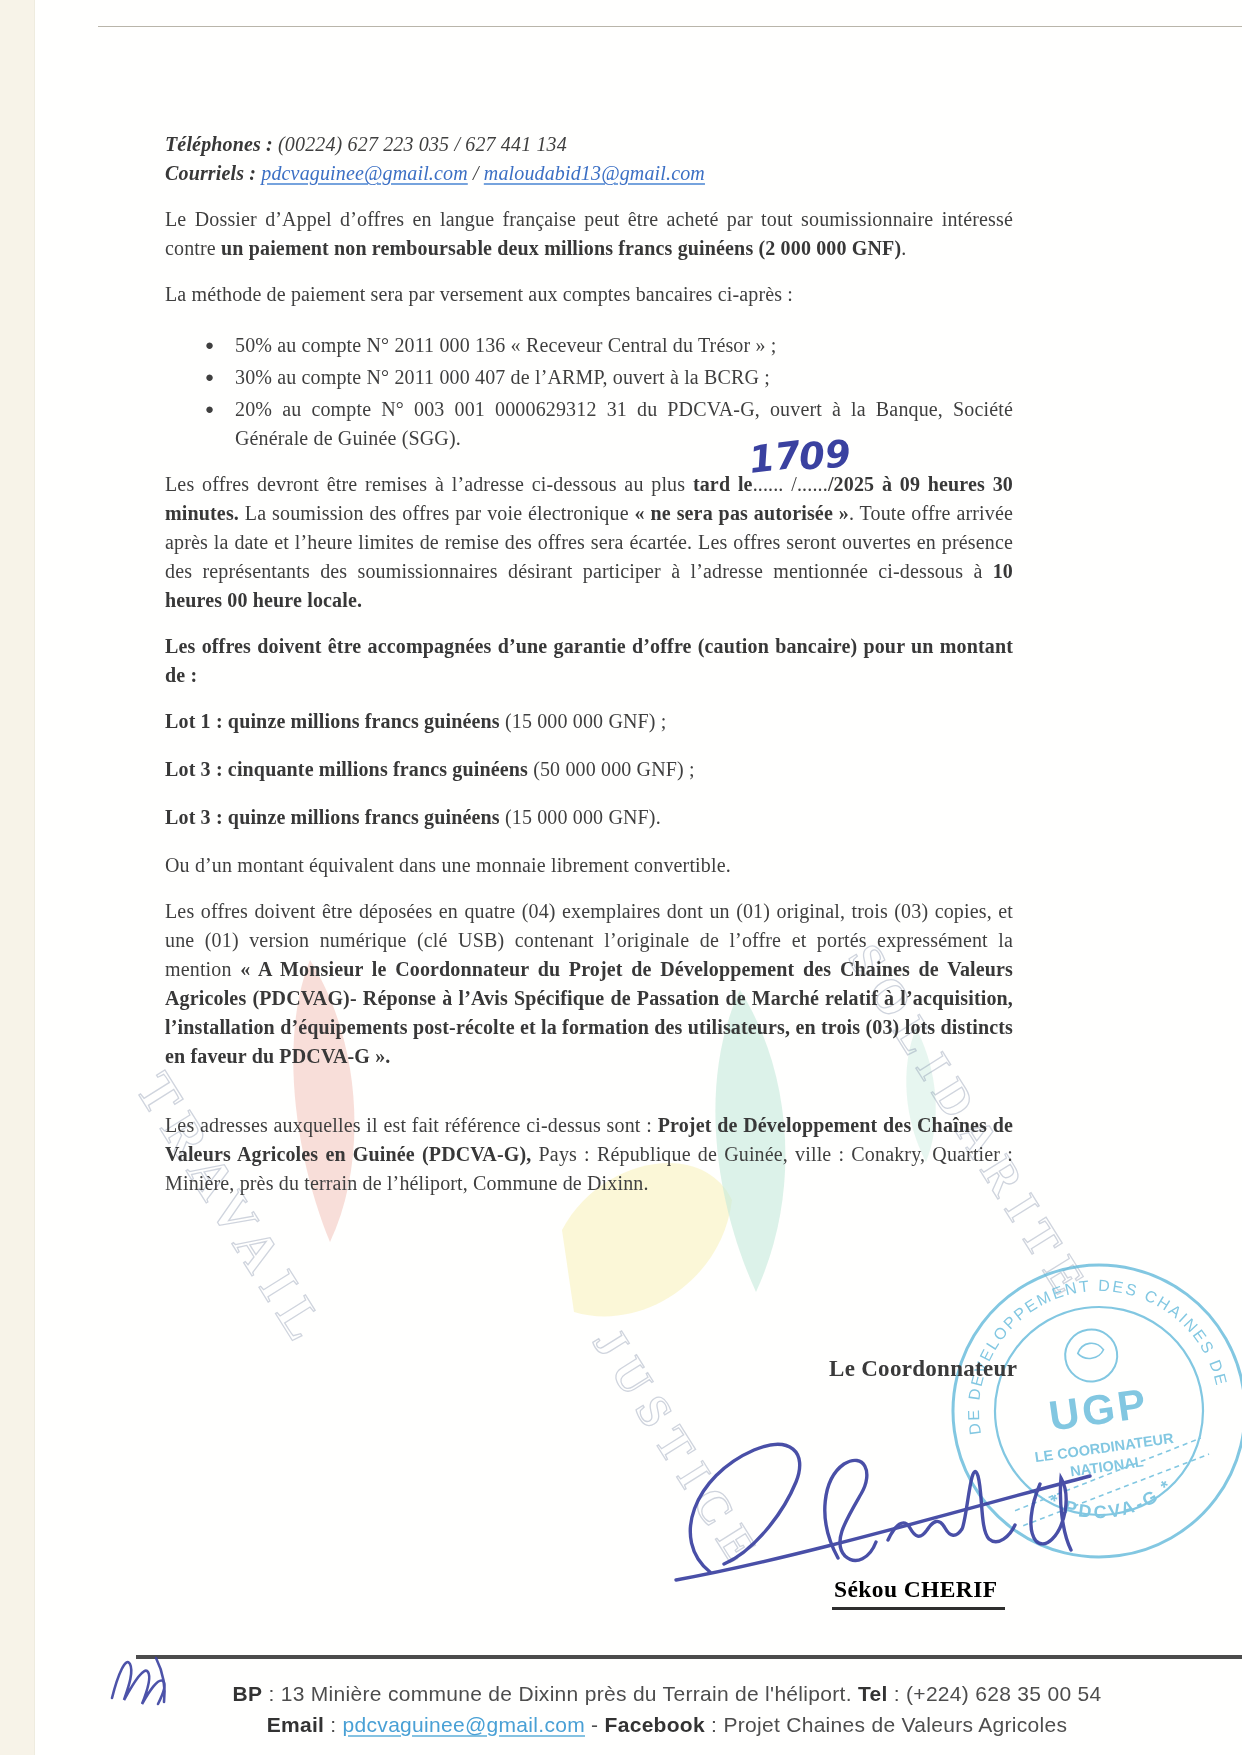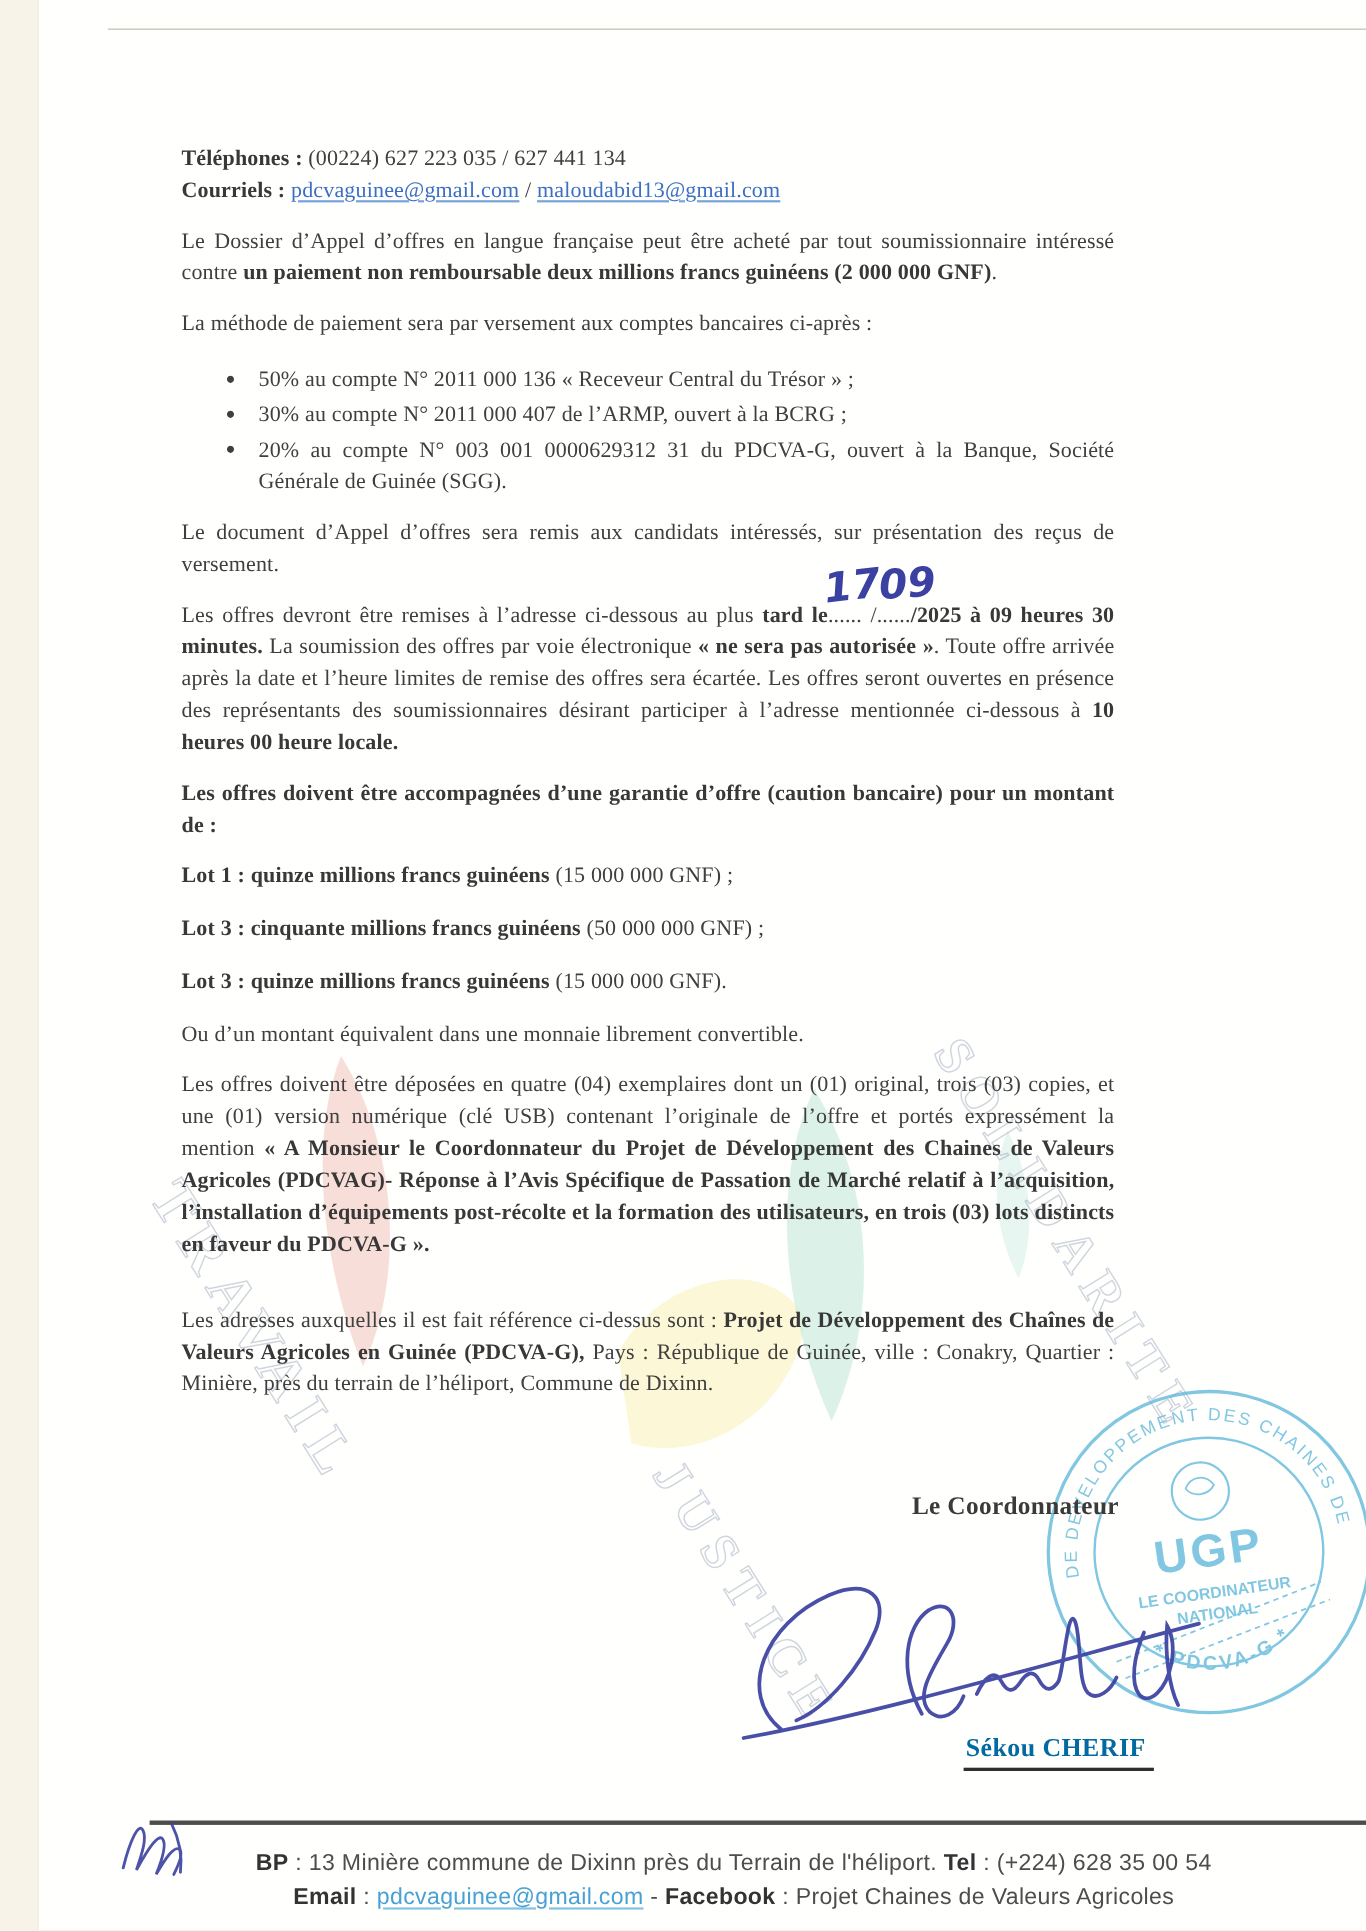--- a/index.html
+++ b/index.html
@@ -46,22 +46,22 @@
   }
   .hand-day   { left:-4px;  top:-27px; transform:rotate(-7deg); }
   .hand-month { left:2px;   top:-29px; transform:rotate(-4deg); }
 
   
   .coordinator-title { position:absolute; left:829px; top:1356px; z-index:2;
     font-size:23px; font-weight:bold; color:#3a3a3a; letter-spacing:.3px; }
   .stamp-svg { position:absolute; left:944px; top:1256px; z-index:1; }
   .signature-svg { position:absolute; left:668px; top:1390px; z-index:3; }
   .signatory-name { position:absolute; left:832px; top:1576px; z-index:4;
-    font-size:23.5px; font-weight:bold; color:#0369a1; letter-spacing:.4px;
-    border-bottom:3px solid #2e2e2e; padding:0 8px 4px 2px;margin-left:44px; }
+    font-size:23.5px; font-weight:bold; color:#000000; letter-spacing:.4px;
+    border-bottom:3px solid #2e2e2e; padding:0 8px 4px 2px; }
 
   
   .footer-rule { position:absolute; left:136px; top:1655px; width:1106px; height:0;
     border-top:4px solid #4c4c4c; z-index:2; }
   .paraph-svg { position:absolute; left:102px; top:1640px; z-index:3; }
   .footer-text { position:absolute; left:137px; top:1678px; width:1060px; z-index:2;
     text-align:center; font-family:"Liberation Sans", sans-serif; font-size:21px;
     color:#4d4d4d; line-height:31px; letter-spacing:.3px; }
   .footer-text .fb { font-weight:bold; color:#333;text-align:center; }
   a.footer-link { color:#49a0d5; text-decoration:underline; text-decoration-color:#84c2e2;
@@ -83,21 +83,21 @@
       <path d="M736,128 C758,170 762,222 746,262 C724,220 720,168 736,128 Z" fill="#d4eee4" opacity="0.55"></path>
     </svg>
     <div class="wm-word wm-travail">TRAVAIL</div>
     <div class="wm-word wm-justice">JUSTICE</div>
     <div class="wm-word wm-solidarite">SOLIDARITE</div>
   </div>
 
   <div class="content">
 
 
-    <p style="text-align:left;">
+    <p style="text-align:left;font-style:italic;">
       <span class="b">Téléphones :</span>
       <span>(00224) 627 223 035 / 627 441 134</span><br>
       <span class="b">Courriels :</span>
       <a class="mail-link">pdcvaguinee@gmail.com</a>
       <span>/</span>
       <a class="mail-link">maloudabid13@gmail.com</a>
     </p>
 
     <p>
       <span>Le Dossier d’Appel d’offres en langue française peut être acheté par tout soumissionnaire intéressé contre </span><span class="b">un paiement non remboursable deux millions francs guinéens (2 000 000 GNF)</span><span>.</span>
@@ -115,23 +115,20 @@
       <li>
         <span class="glyph">●</span>
         <span>30% au compte N° 2011 000 407 de l’ARMP, ouvert à la BCRG ;</span>
       </li>
       <li>
         <span class="glyph">●</span>
         <span>20% au compte N° 003 001 0000629312 31 du PDCVA-G, ouvert à la Banque, Société Générale de Guinée (SGG).</span>
       </li>
     </ul>
 
-    <p>
-      <span>Le document d’Appel d’offres sera remis aux candidats intéressés, sur présentation des reçus de versement.</span>
-    </p>
 
     <p>
       <span>Les offres devront être remises à l’adresse ci-dessous au plus </span><span class="b">tard le</span><span class="dot-slot"><span>......</span><span class="hand hand-day">17</span></span> <span>/</span><span class="dot-slot"><span>......</span><span class="hand hand-month">09</span></span><span class="b">/2025 à 09 heures 30 minutes.</span><span> La soumission des offres par voie électronique </span><span class="b">« ne sera pas autorisée »</span><span>. Toute offre arrivée après la date et l’heure limites de remise des offres sera écartée. Les offres seront ouvertes en présence des représentants des soumissionnaires désirant participer à l’adresse mentionnée ci-dessous à </span><span class="b">10 heures 00 heure locale.</span>
     </p>
 
     <p class="b">
       <span>Les offres doivent être accompagnées d’une garantie d’offre (caution bancaire) pour un montant de :</span>
     </p>
 
     <p class="lot">

